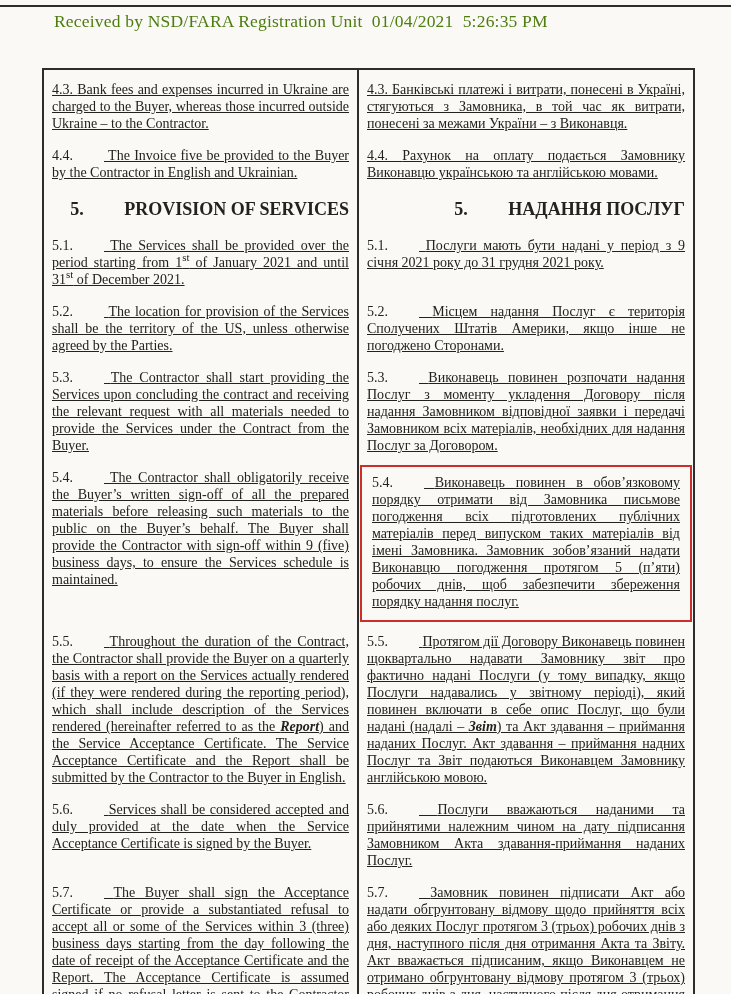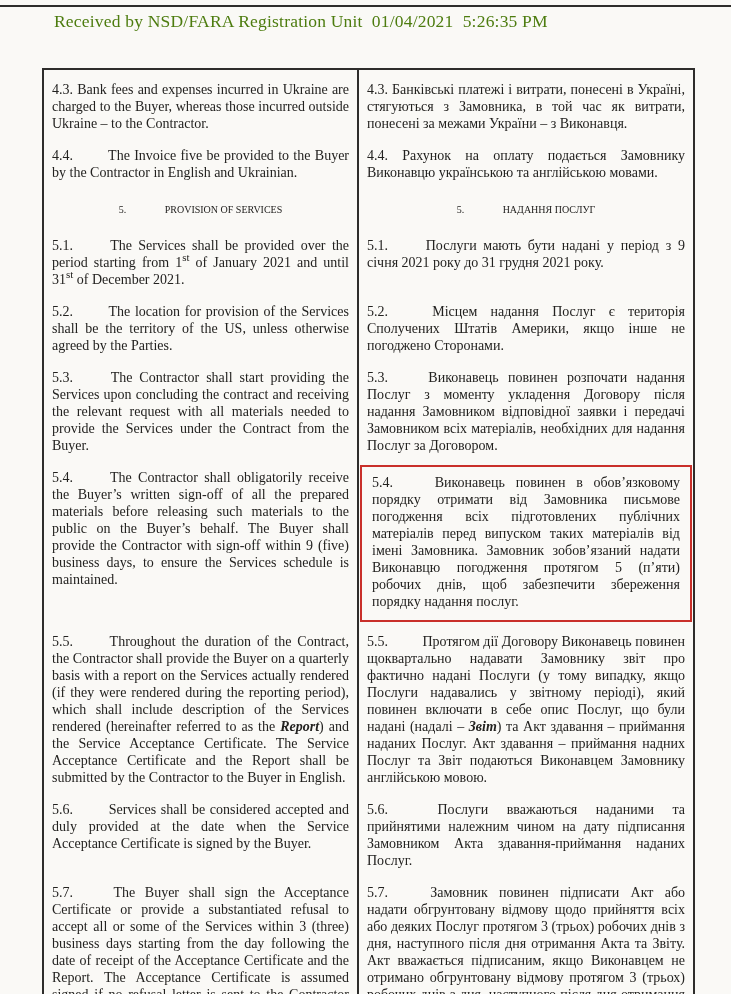--- a/index.html
+++ b/index.html
@@ -42,27 +42,28 @@
   td.cell.left {
     width: 297px;
     border-right: 2px solid #2e2d2b;
   }
   tr:first-child td.cell { padding-top: 11px; }
   .para {
     font-size: 14px;
     line-height: 17px;
     text-align: justify;
     margin: 0 0 15px 0;
+    text-decoration: underline;
   }
   tr:last-child .para { margin-bottom: 3px; }
   .heading {
-    font-size: 10px;
+    font-size: 18px;
     line-height: 17px;
-    font-weight: normal;
-    text-align: center;
+    font-weight: bold;
+    text-align: right;
     margin: 5px 0 19px 0;
   }
   .num.tab {
     display: inline-block;
     min-width: 52px;
   }
   .heading .num {
     display: inline-block;
     min-width: 0;
     margin-right: 36px;

